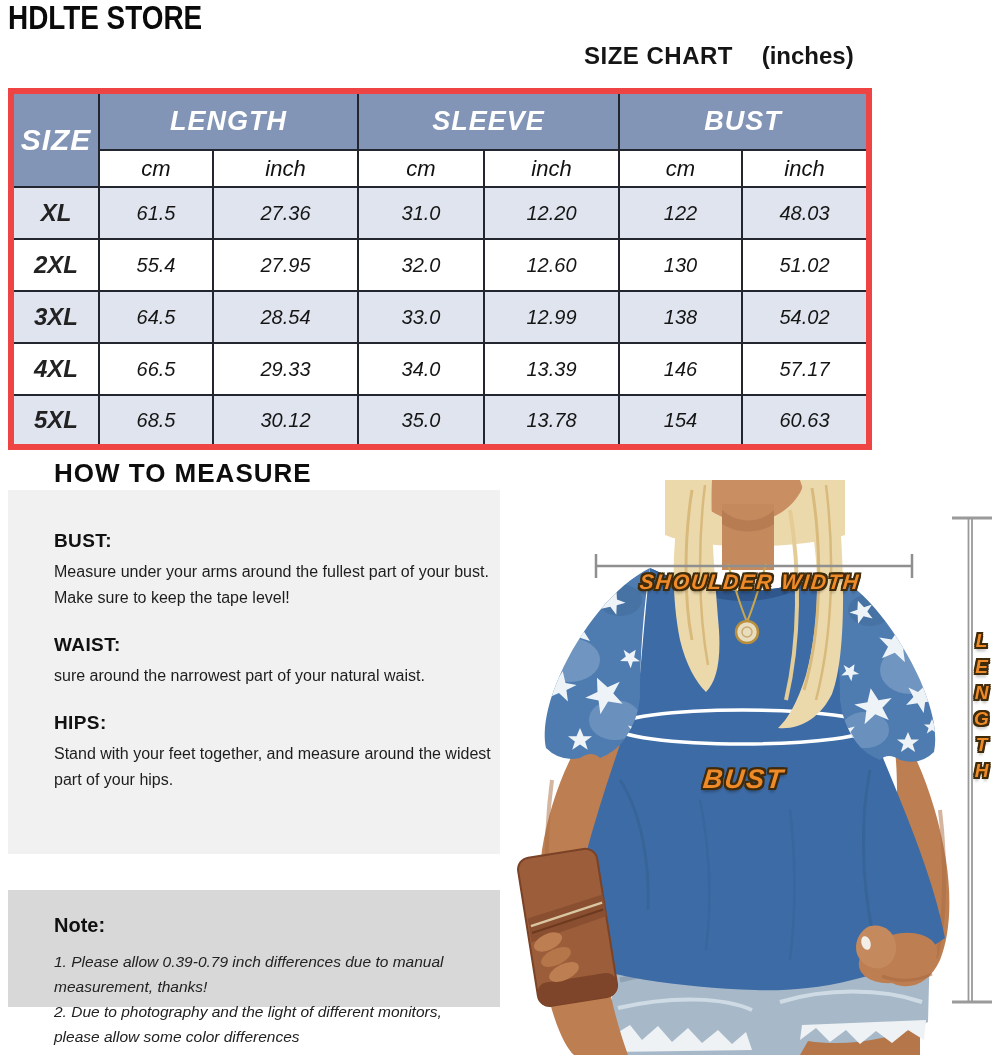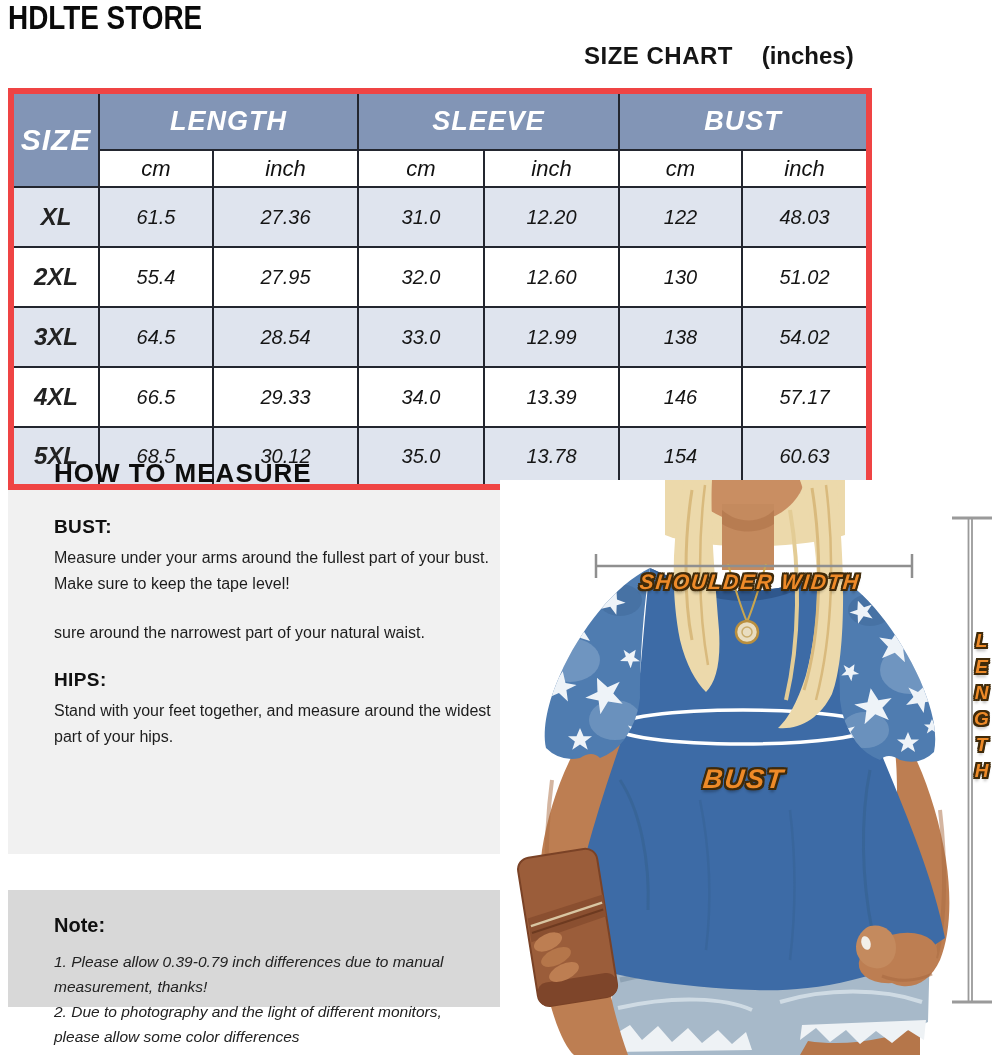--- a/index.html
+++ b/index.html
@@ -11,29 +11,29 @@
   .chart-heading { position:absolute; left:584px; top:42px; font-size:24px; color:#151515; white-space:nowrap; }
   .chart-heading .bold { font-weight:bold; letter-spacing:.5px; }
   .chart-heading .normal { font-weight:bold; margin-left:22px; }
 
   
   .size-table { position:absolute; left:8px; top:88px; width:858px; border-collapse:collapse; table-layout:fixed; border:6px solid #ef4444; }
   .size-table th, .size-table td { border:2px solid #23262f; text-align:center; vertical-align:middle; }
   .hrow th { background:#8295b6; color:#ffffff; font-style:italic; font-weight:bold; font-size:27px; letter-spacing:1px; height:59px; }
   .hrow th.size-h { font-size:30px; }
   .urow td { background:#ffffff; font-style:italic; font-weight:normal; font-size:22px; height:37px; color:#111;border-radius:13px; }
-  .size-table tbody tr { height:60px; }
+  .size-table tbody tr { height:52px; }
   .size-table tbody tr:nth-child(odd)  td, .size-table tbody tr:nth-child(odd)  th { background:#dfe4ee; }
   .size-table tbody tr:nth-child(even) td, .size-table tbody tr:nth-child(even) th { background:#ffffff; }
   .size-table tbody th { font-style:italic; font-weight:bold; font-size:24px; color:#222; }
   .size-table tbody td { font-style:italic; font-size:20px; color:#151515; }
 
   
   .measure-heading { position:absolute; left:54px; top:458px; font-size:26px; font-weight:bold; letter-spacing:1px; color:#0d0d0d; }
-  .measure-panel { position:absolute; left:8px; top:490px; width:509px; height:364px; background:#f1f1f1; padding:26px 24px 0 46px; }
+  .measure-panel { position:absolute; left:8px; top:490px; width:509px; height:364px; background:#f1f1f1; padding:40px 24px 0 46px; }
   .m-section { margin-bottom:23px; }
   .m-label { font-size:19px; font-weight:bold; margin-bottom:7px; letter-spacing:.4px; color:#111; }
   .m-line { font-size:16px; line-height:26px; color:#1d1d1d; }
 
   
   .note-panel { position:absolute; left:8px; top:890px; width:509px; height:117px; background:#d8d8d8; padding:24px 24px 0 46px; }
   .note-heading { font-size:20px; font-weight:bold; margin-bottom:12px; color:#101010; }
   .note-line { font-size:15.5px; line-height:25px; font-style:italic; color:#222; }
 
   
@@ -135,20 +135,21 @@
 
   <div class="measure-heading">HOW TO MEASURE</div>
 
   <div class="measure-panel">
     <div class="m-section">
       <div class="m-label">BUST:</div>
       <div class="m-line">Measure under your arms around the fullest part of your bust.</div>
       <div class="m-line">Make sure to keep the tape level!</div>
     </div>
     <div class="m-section">
+      <div class="m-label">WAIST:</div>
       <div class="m-line">sure around the narrowest part of your natural waist.</div>
     </div>
     <div class="m-section">
       <div class="m-label">HIPS:</div>
       <div class="m-line">Stand with your feet together, and measure around the widest</div>
       <div class="m-line">part of your hips.</div>
     </div>
   </div>
 
   <div class="note-panel">

